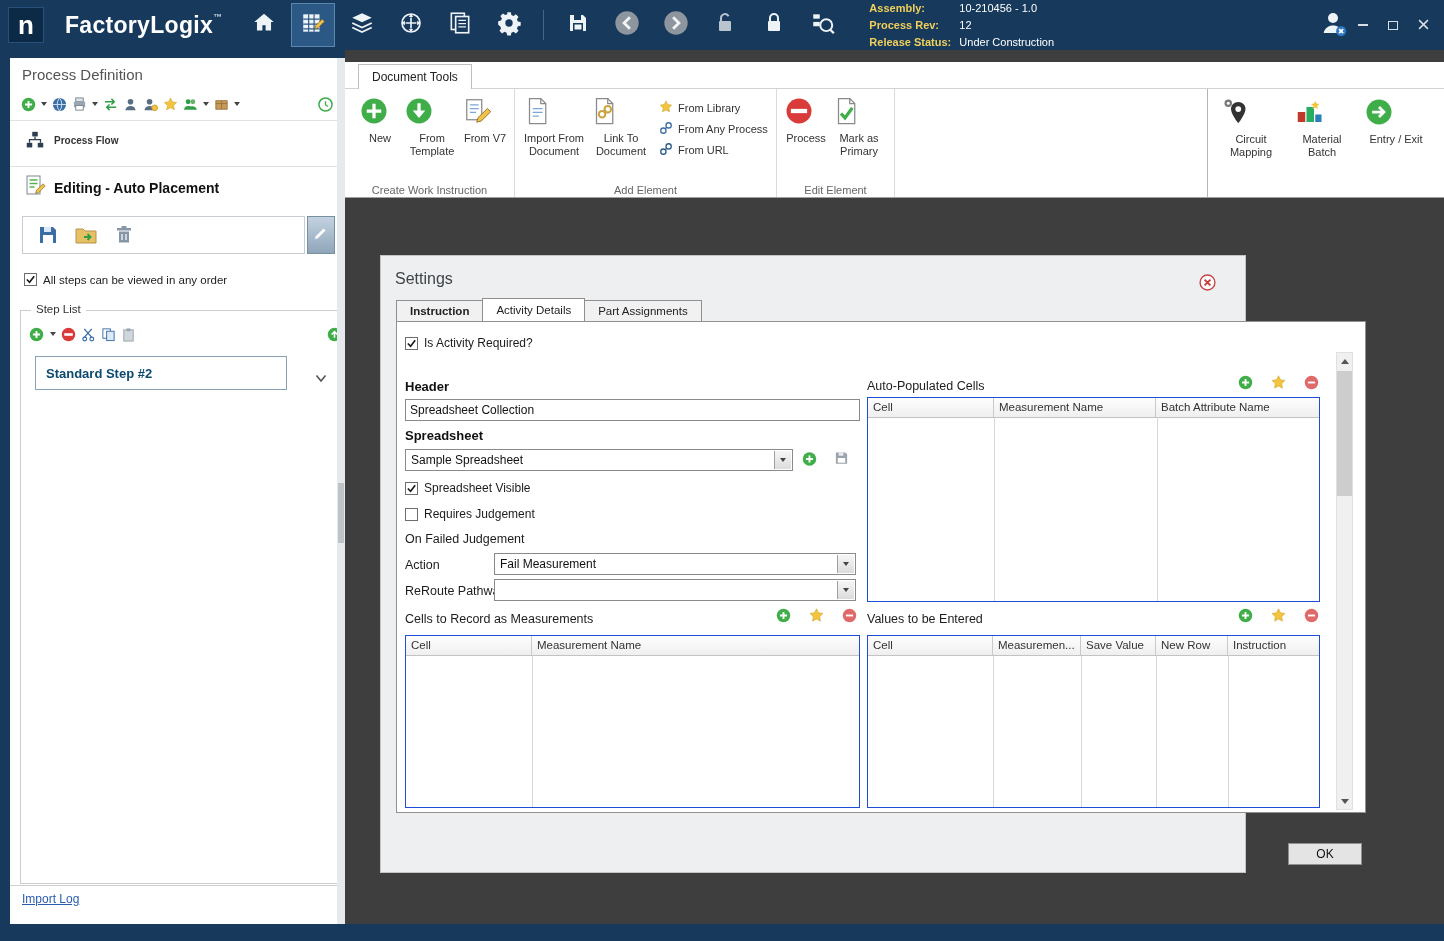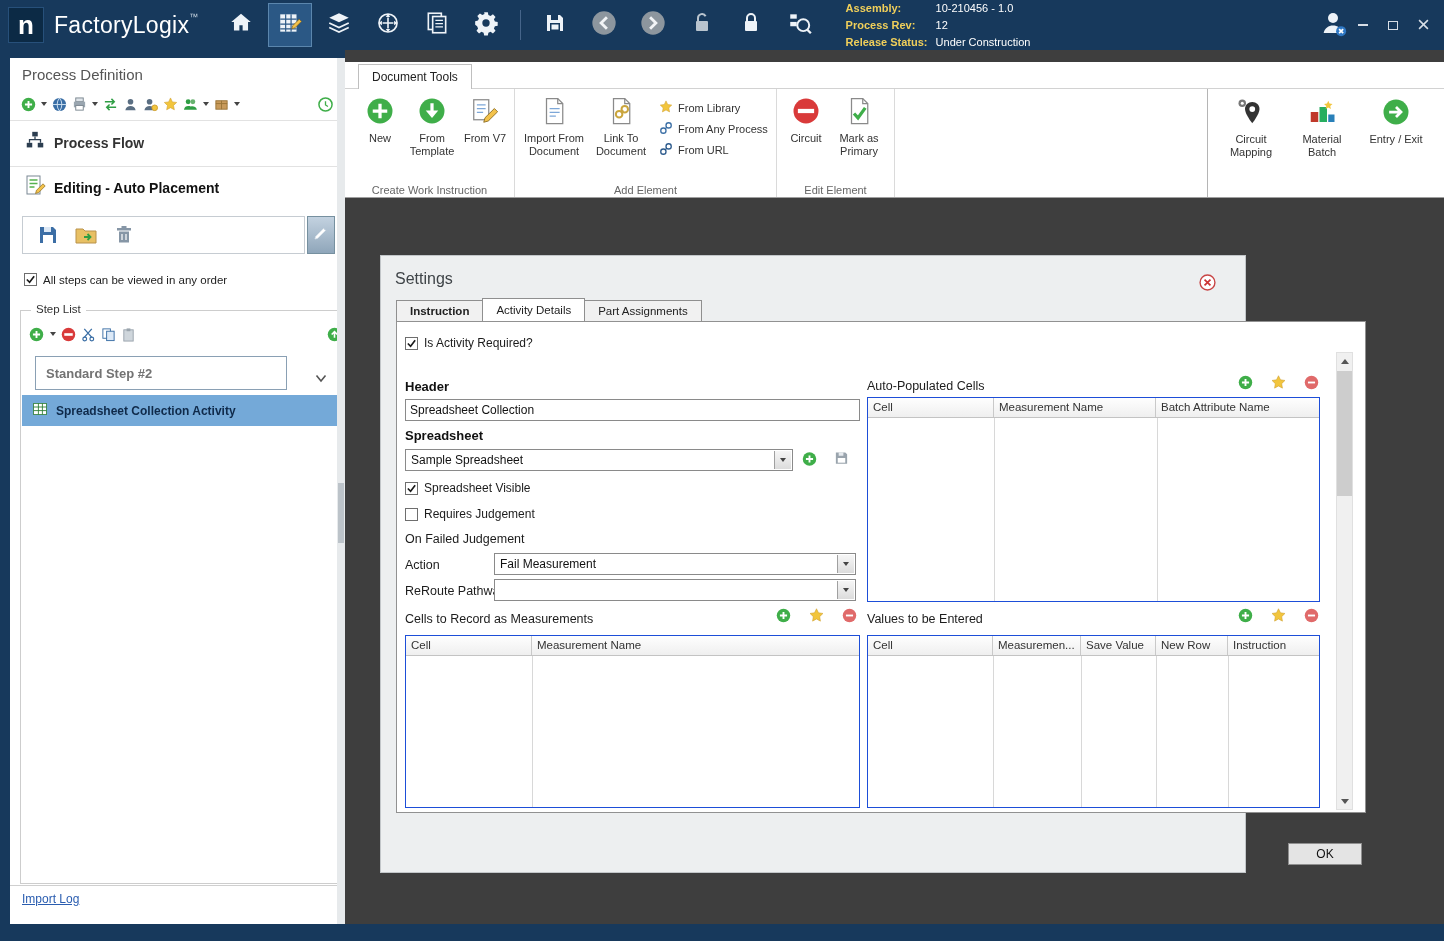--- a/index.html
+++ b/index.html
@@ -2,21 +2,21 @@
 <html><head>
 <meta charset="utf-8">
 <style>
   *{box-sizing:border-box;margin:0;padding:0;}
   body{font-family:"Liberation Sans","DejaVu Sans",sans-serif;}
   .app{position:relative;width:1444px;height:941px;background:#17395c;overflow:hidden;}
 
   
   .titlebar{position:absolute;left:0;top:0;width:100%;height:50px;display:flex;align-items:center;color:#fff;}
   .logo-box{width:36px;height:36px;margin-left:8px;background:#0c2a45;border:1px solid #27507a;display:flex;align-items:center;justify-content:center;font-size:26px;font-weight:bold;}
-  .app-name{margin-left:10px;font-size:23px;font-weight:400;letter-spacing:.3px;white-space:nowrap;}
+  .app-name{margin-left:21px;font-size:23px;font-weight:700;letter-spacing:.3px;white-space:nowrap;}
   .tm{font-size:9px;vertical-align:top;color:#c9d6e2;}
   .tb-icons{display:flex;align-items:center;margin-left:20px;gap:5px;}
   .tb-btn{width:44px;height:44px;display:flex;align-items:center;justify-content:center;border:1px solid transparent;cursor:pointer;}
   .tb-btn.sel{background:#2b5885;border-color:#5b86ad;}
   .tb-sep{width:1px;height:30px;background:#46658a;margin:0 7px;}
   .tb-info{margin-left:24px;display:flex;flex-direction:column;justify-content:center;gap:3px;font-size:11px;line-height:14px;}
   .tb-info .row{display:flex;}
   .tb-info .lab{width:90px;color:#f0cf5a;font-weight:bold;}
   .tb-info .val{color:#fff;}
   .tb-right{margin-left:auto;display:flex;align-items:center;gap:4px;margin-right:8px;}
@@ -28,51 +28,51 @@
   .left-panel{position:absolute;left:10px;top:58px;width:369px;bottom:17px;background:#fff;}
   .lp-title{position:absolute;left:12px;top:8px;font-size:15px;color:#555;}
   .pin-btn{position:absolute;right:8px;top:8px;width:18px;height:18px;display:flex;align-items:center;justify-content:center;cursor:pointer;}
   .lp-toolbar{position:absolute;left:10px;top:36px;right:6px;height:20px;display:flex;align-items:center;gap:4px;}
   .i16{width:16px;height:16px;display:inline-flex;align-items:center;justify-content:center;cursor:pointer;}
   .i15{width:15px;height:15px;display:inline-flex;align-items:center;justify-content:center;cursor:pointer;}
   .carets{width:7px;display:inline-flex;justify-content:center;cursor:pointer;}
   .caret-down{width:0;height:0;border-left:3.5px solid transparent;border-right:3.5px solid transparent;border-top:4px solid #444;}
   .hr1{position:absolute;left:0;right:0;height:1px;background:#e2e2e2;}
   .pf-icon{position:absolute;left:14px;top:72px;}
-  .pf-label{position:absolute;left:44px;top:77px;font-size:14px;font-weight:bold;color:#333;}
+  .pf-label{position:absolute;left:44px;top:77px;font-size:10px;font-weight:bold;color:#333;}
   .pf-collapse{position:absolute;right:10px;top:70px;cursor:pointer;}
   .ed-icon{position:absolute;left:14px;top:116px;}
   .ed-label{position:absolute;left:44px;top:122px;font-size:14px;font-weight:bold;color:#111;}
   .action-box{position:absolute;left:12px;top:158px;width:283px;height:38px;border:1px solid #c6ccd2;display:flex;align-items:center;gap:12px;padding-left:12px;}
   .abtn{width:26px;height:26px;display:flex;align-items:center;justify-content:center;cursor:pointer;}
   .edit-toggle{position:absolute;left:297px;top:158px;width:28px;height:38px;background:linear-gradient(#c3d2e0,#8fa6ba);border:1px solid #76909f;display:flex;align-items:center;justify-content:center;cursor:pointer;}
   .order-row{position:absolute;left:14px;top:215px;display:flex;align-items:center;gap:6px;font-size:11.5px;color:#222;}
   .cb{width:13px;height:13px;border:1px solid #6e6e6e;background:#fff;display:inline-flex;align-items:center;justify-content:center;flex:none;cursor:pointer;}
   .step-box{position:absolute;left:10px;right:8px;top:252px;bottom:40px;border:1px solid #cdcdcd;}
   .step-legend{position:absolute;left:10px;top:-8px;background:#fff;padding:0 5px;font-size:11.5px;color:#333;}
   .step-toolbar{position:absolute;left:8px;top:14px;right:8px;height:18px;display:flex;align-items:center;gap:5px;}
-  .step-combo{position:absolute;left:14px;top:45px;width:252px;height:34px;border:1px solid #8aa0b4;background:#fff;display:flex;align-items:center;padding-left:10px;font-size:13px;font-weight:bold;color:#737373;cursor:pointer;}
+  .step-combo{position:absolute;left:14px;top:45px;width:252px;height:34px;border:1px solid #8aa0b4;background:#fff;display:flex;align-items:center;padding-left:10px;font-size:13px;font-weight:bold;color:#0c4a6e;cursor:pointer;}
   .step-combo-caret{position:absolute;left:294px;top:58px;cursor:pointer;}
   .activity-row{position:absolute;left:1px;right:1px;top:84px;height:31px;background:#74a9d8;display:flex;align-items:center;gap:8px;padding-left:10px;cursor:pointer;}
   .activity-label{font-size:12px;font-weight:bold;color:#0f2a4a;}
   .lp-divider2{position:absolute;left:0;right:0;bottom:38px;height:1px;background:#cfcfcf;}
   .import-log{position:absolute;left:12px;bottom:18px;font-size:12px;color:#2a5db0;text-decoration:underline;cursor:pointer;}
 
   .splitter{position:absolute;left:337px;top:58px;width:8px;bottom:17px;background:#e7eaec;cursor:col-resize;}
   .splitter .thumb{position:absolute;left:1px;width:6px;top:425px;height:60px;background:#bcc3c9;}
 
   
   .main{position:absolute;left:345px;top:50px;right:0;bottom:17px;background:#3e3e3e;}
   .ribbon{position:absolute;left:0;top:12px;right:0;height:136px;background:#fff;}
   .ribbon-tabrow{position:absolute;left:0;top:0;right:0;height:27px;background:#fff;border-bottom:1px solid #d2d2d2;}
   .doc-tab{position:absolute;left:13px;top:2px;height:25px;padding:0 13px;background:#fff;border:1px solid #bfbfbf;border-bottom:none;display:flex;align-items:center;font-size:12px;color:#222;cursor:pointer;}
   .ribbon-body{position:absolute;left:0;top:27px;right:0;bottom:0;border-bottom:1px solid #9f9f9f;display:flex;}
   .rgroup{position:relative;height:100%;border-right:1px solid #dadada;padding:3px 7px 14px 7px;display:flex;align-items:flex-start;gap:3px;}
   .rgroup-label{position:absolute;left:0;right:0;bottom:1px;text-align:center;font-size:11px;color:#666;}
-  .rbtn{display:flex;flex-direction:column;align-items:center;width:52px;padding-top:4px;cursor:pointer;}
+  .rbtn{display:flex;flex-direction:column;width:52px;padding-top:4px;cursor:pointer;}
   .rbtn .rlbl{font-size:11px;color:#333;text-align:center;line-height:1.15;margin-top:2px;}
   .radd-col{display:flex;flex-direction:column;gap:4px;padding-top:7px;margin-left:3px;width:110px;}
   .rsmall{display:flex;align-items:center;gap:5px;font-size:11px;color:#333;height:17px;cursor:pointer;}
   .ribbon-right{margin-left:auto;border-left:1px solid #b5b5b5;display:flex;gap:14px;padding:4px 16px 14px 14px;}
 
   
   .dialog{position:absolute;left:35px;top:205px;width:866px;height:618px;background:#edeff0;border:1px solid #c2c6c9;}
   .dlg-title{position:absolute;left:14px;top:14px;font-size:16px;color:#3f4448;}
   .dlg-close{position:absolute;right:28px;top:18px;width:18px;height:18px;cursor:pointer;}
   .tabs{position:absolute;left:15px;top:42px;height:23px;display:flex;align-items:flex-end;}
@@ -446,27 +446,20 @@
           </span>
       </div>
 
       <div class="step-combo">
         <span>Standard Step #2</span>
       </div>
       <span class="step-combo-caret"><svg width="12" height="9" viewBox="0 0 12 9">
             <path d="M1.5 1.5L6 7l4.5-5.5" stroke="#555" stroke-width="1.6" fill="none"></path>
           </svg></span>
 
-      <div class="activity-row">
-        <span><svg width="16" height="16" viewBox="0 0 20 20">
-              <rect x="2" y="3" width="16" height="14" fill="#fff" stroke="#2e7d32"></rect>
-              <path d="M2 7.5h16M2 12h16M8 3v14M13 3v14" stroke="#2e7d32" stroke-width="1.1"></path>
-            </svg></span>
-        <span class="activity-label">Spreadsheet Collection Activity</span>
-      </div>
     </div>
 
     <div class="lp-divider2"></div>
     <a class="import-log">Import Log</a>
   </div>
 
   <div class="splitter">
       <div class="thumb"></div>
     </div>
 
@@ -552,21 +545,21 @@
           </div>
           <div class="rgroup-label">Add Element</div>
         </div>
 
         <div class="rgroup">
           <div class="rbtn" style="width:44px">
             <span><svg width="30" height="30" viewBox="0 0 24 24">
                   <circle cx="12" cy="12" r="10" fill="#d93a3a"></circle>
                   <rect x="5.5" y="10.3" width="13" height="3.4" fill="#fff"></rect>
                 </svg></span>
-            <span class="rlbl">Circuit</span>
+            <span class="rlbl">Process</span>
           </div>
           <div class="rbtn" style="width:56px">
             <span><svg width="30" height="30" viewBox="0 0 24 24">
                   <path d="M6 2h9l4 4v16H6z" fill="#fff" stroke="#8a8a8a"></path>
                   <path d="M15 2v4h4" fill="none" stroke="#8a8a8a"></path>
                   <path d="M8 14l3.2 3.5L17 9.5" stroke="#3fae49" stroke-width="2.6" fill="none"></path>
                 </svg></span>
             <span class="rlbl">Mark as Primary</span>
           </div>
           <div class="rgroup-label">Edit Element</div>

